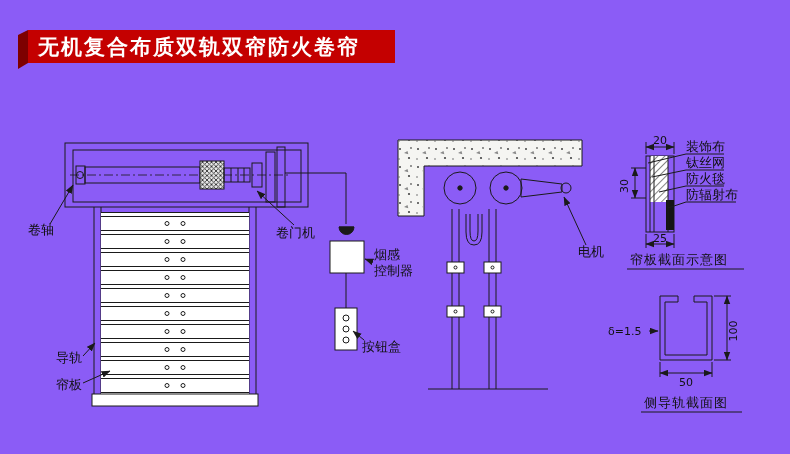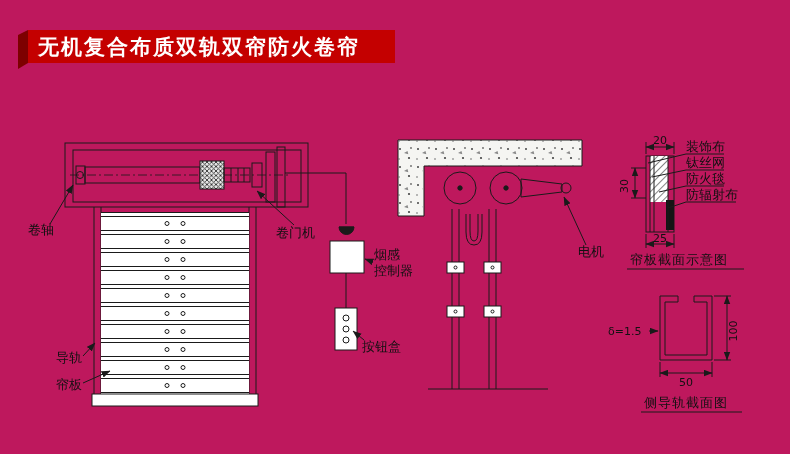--- a/index.html
+++ b/index.html
@@ -1,19 +1,19 @@
 <!DOCTYPE html>
 <html><head>
 <meta charset="utf-8">
 <style>
   * { margin:0; padding:0; box-sizing:border-box; }
   html,body { background:#ffffff; }
   body { width:790px; height:454px; overflow:hidden;
          font-family:"DejaVu Sans","Liberation Sans",sans-serif; }
-  .stage { position:relative; width:790px; height:454px; background:#be185d; }
+  .stage { position:relative; width:790px; height:454px; background:#8b5cf6; }
   svg { display:block; }
   svg text { fill:#111111; stroke:none; font-family:"DejaVu Sans","Liberation Sans",sans-serif; }
   .title-text { font-size:21px; font-weight:bold; fill:#ffffff; letter-spacing:2px; }
   .lbl  { font-size:13px; }
   .dim  { font-size:11px; }
   .cap  { font-size:13px; letter-spacing:1px; }
   .g-line { stroke:#1a1a1a; stroke-width:1; fill:none; }
   .g-text { fill:#111111; stroke:none; }
 </style>
 </head>

